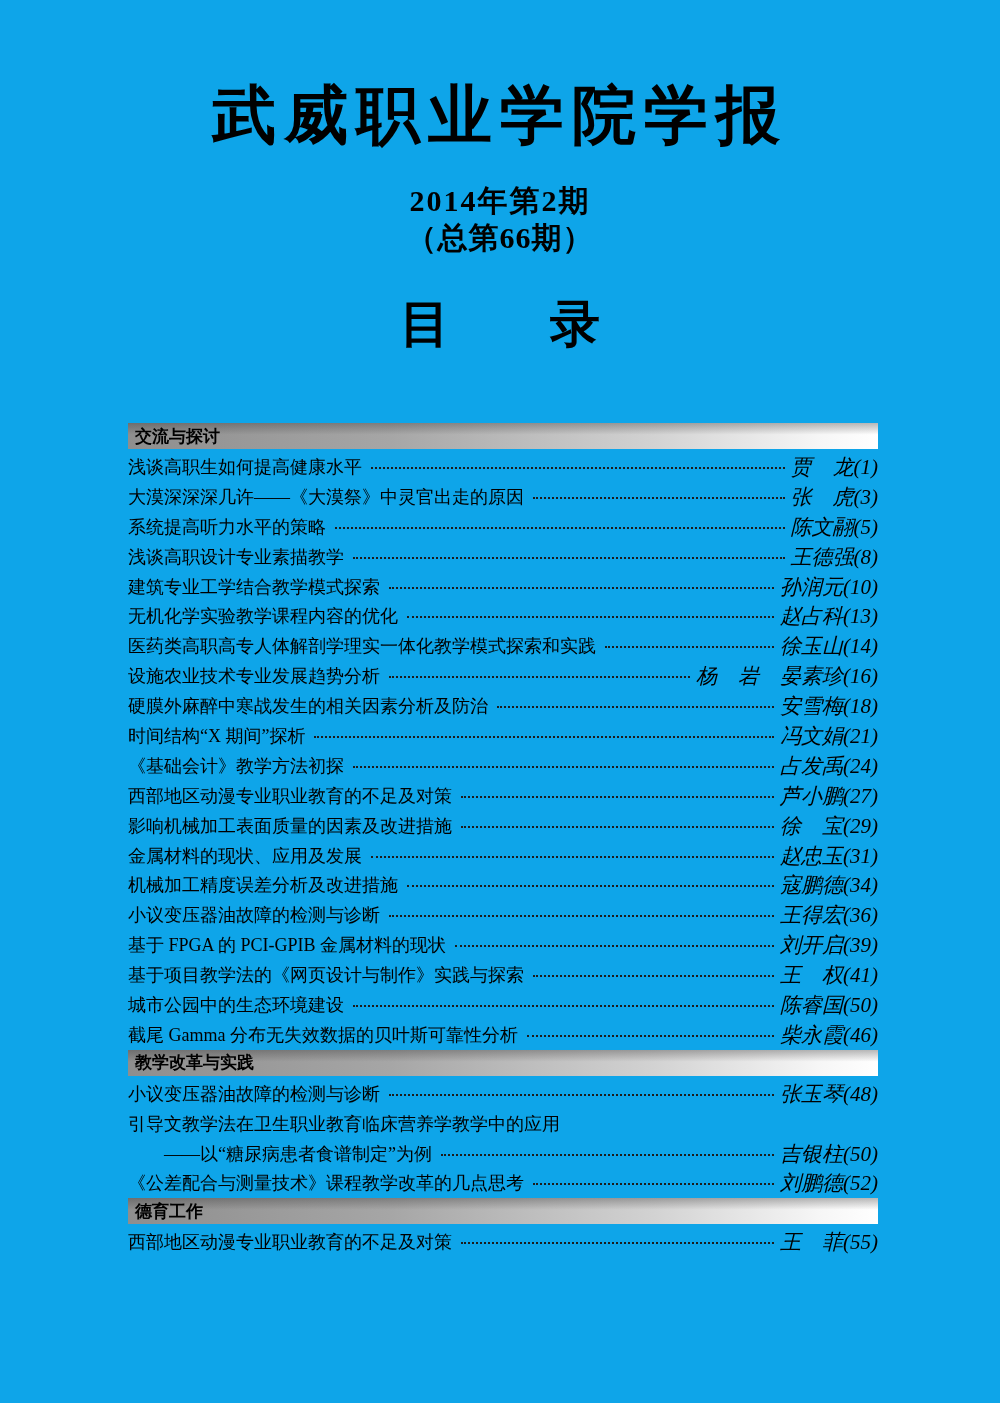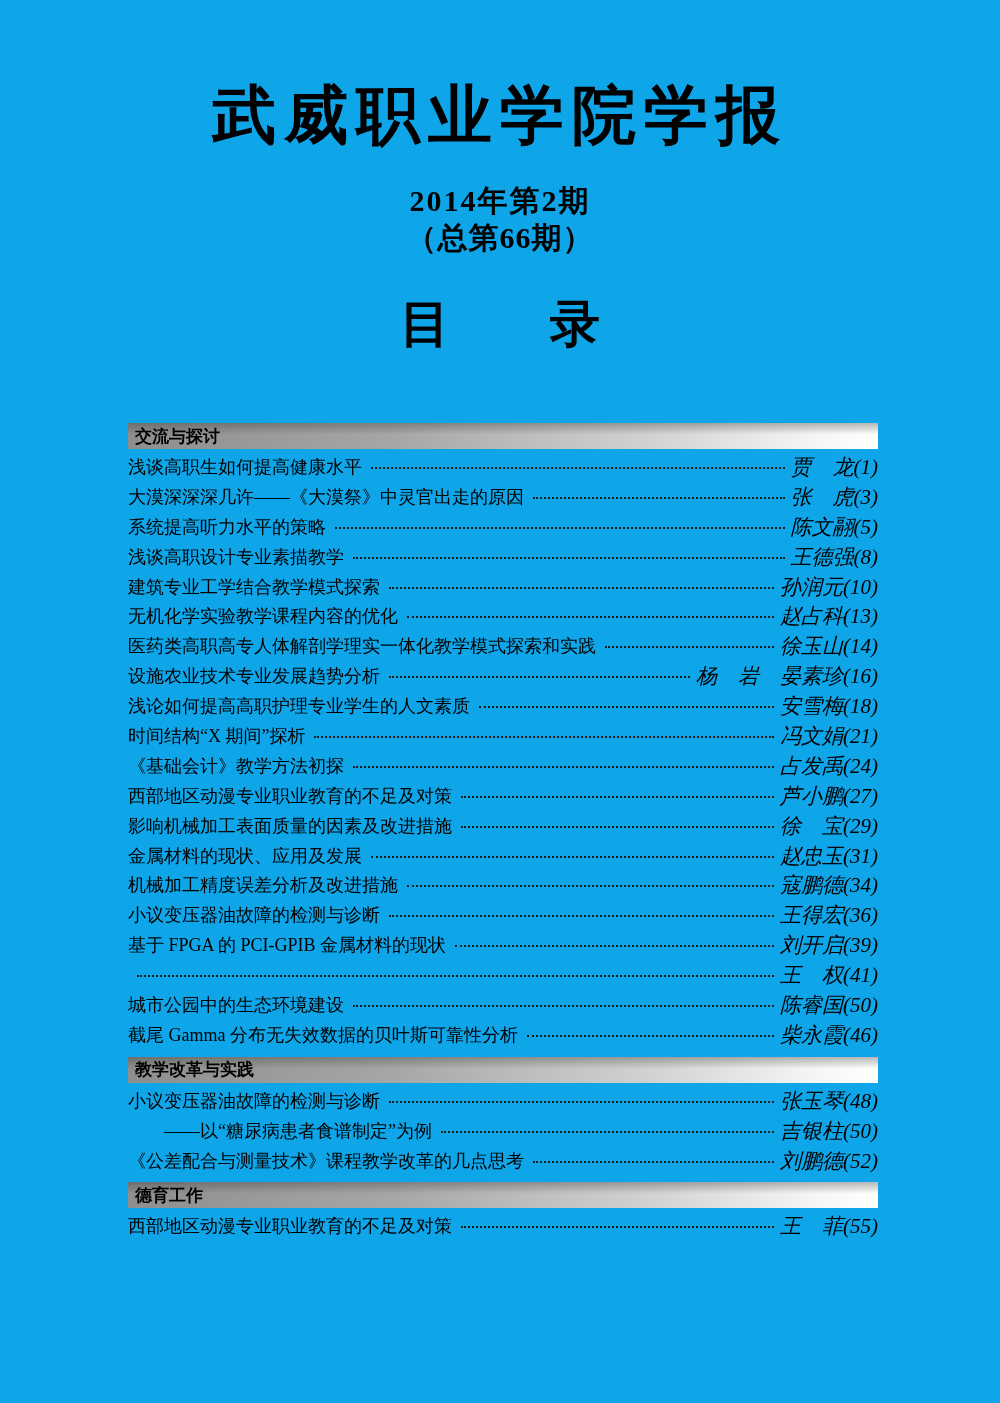--- a/index.html
+++ b/index.html
@@ -41,21 +41,21 @@
     display:flex; align-items:center;
     box-sizing:border-box;
     padding-left:7px;
     margin:0 0 3px 0;
     font-family:"Liberation Sans","DejaVu Sans",sans-serif;
     font-weight:bold; font-size:17px; color:#000;
     background:
       linear-gradient(to bottom, rgba(50,50,50,0.35), rgba(50,50,50,0) 45%),
       linear-gradient(to right, #8e8e8e 0%, #a6a6a6 35%, #d2d2d2 70%, #f6f6f6 92%, #ffffff 100%);
   }
-  .section-bar.later { margin-top:7px; }
+  .section-bar.later { }
   .row {
     display:flex; align-items:center;
     height:29.9px;
     font-size:18px;
     white-space:nowrap;
   }
   .row .title { white-space:nowrap; }
   .row.indent .title { padding-left:36px; }
   .leader {
     flex:1 1 auto;
@@ -118,21 +118,21 @@
         <span class="title">医药类高职高专人体解剖学理实一体化教学模式探索和实践</span>
         <span class="leader"></span>
         <span class="author">徐玉山(14)</span>
       </div>
       <div class="row">
         <span class="title">设施农业技术专业发展趋势分析</span>
         <span class="leader"></span>
         <span class="author">杨　岩　晏素珍(16)</span>
       </div>
       <div class="row">
-        <span class="title">浅论如何提高高职护理专业学生的人文素质</span>
+        <span class="title">硬膜外麻醉中寒战发生的相关因素分析及防治</span>
         <span class="leader"></span>
         <span class="author">安雪梅(18)</span>
       </div>
       <div class="row">
         <span class="title">时间结构“X 期间”探析</span>
         <span class="leader"></span>
         <span class="author">冯文娟(21)</span>
       </div>
       <div class="row">
         <span class="title">《基础会计》教学方法初探</span>
@@ -163,40 +163,44 @@
         <span class="title">小议变压器油故障的检测与诊断</span>
         <span class="leader"></span>
         <span class="author">王得宏(36)</span>
       </div>
       <div class="row">
         <span class="title">基于 FPGA 的 PCI-GPIB 金属材料的现状</span>
         <span class="leader"></span>
         <span class="author">刘开启(39)</span>
       </div>
       <div class="row">
+        <span class="title">基于项目教学法的《网页设计与制作》实践与探索</span>
         <span class="leader"></span>
         <span class="author">王　权(41)</span>
       </div>
       <div class="row">
         <span class="title">城市公园中的生态环境建设</span>
         <span class="leader"></span>
         <span class="author">陈睿国(50)</span>
       </div>
       <div class="row">
         <span class="title">截尾 Gamma 分布无失效数据的贝叶斯可靠性分析</span>
         <span class="leader"></span>
         <span class="author">柴永霞(46)</span>
       </div>
       <div class="section-bar later">
         <span>教学改革与实践</span>
       </div>
       <div class="row">
         <span class="title">小议变压器油故障的检测与诊断</span>
         <span class="leader"></span>
         <span class="author">张玉琴(48)</span>
+      </div>
+      <div class="row">
+        <span class="title">引导文教学法在卫生职业教育临床营养学教学中的应用</span>
       </div>
       <div class="row indent">
         <span class="title">——以“糖尿病患者食谱制定”为例</span>
         <span class="leader"></span>
         <span class="author">吉银柱(50)</span>
       </div>
       <div class="row">
         <span class="title">《公差配合与测量技术》课程教学改革的几点思考</span>
         <span class="leader"></span>
         <span class="author">刘鹏德(52)</span>

